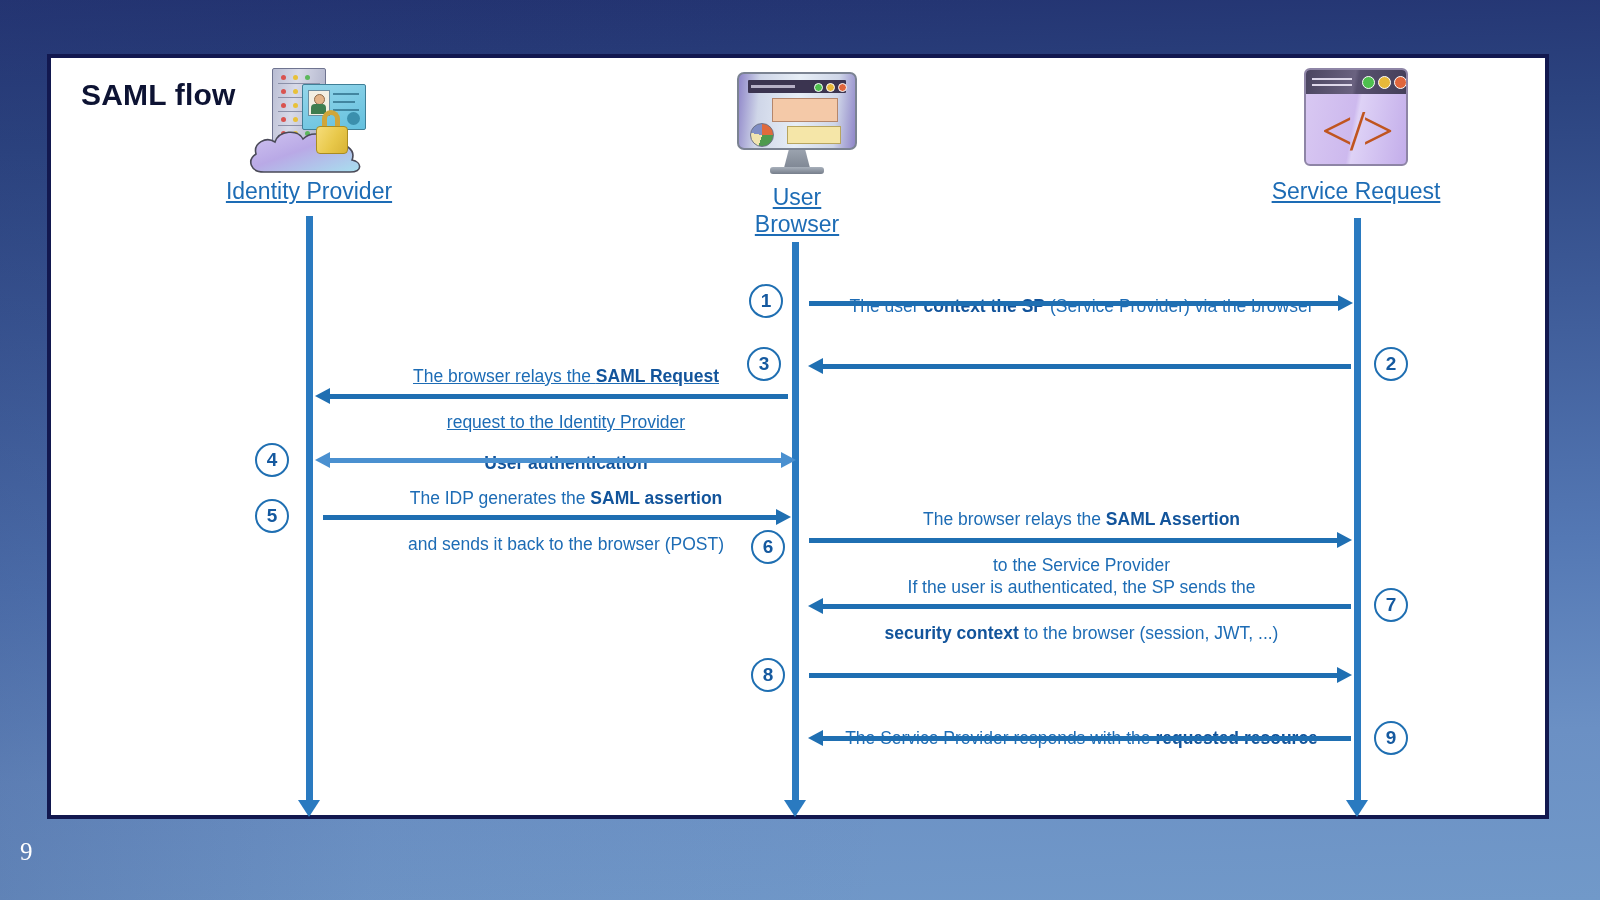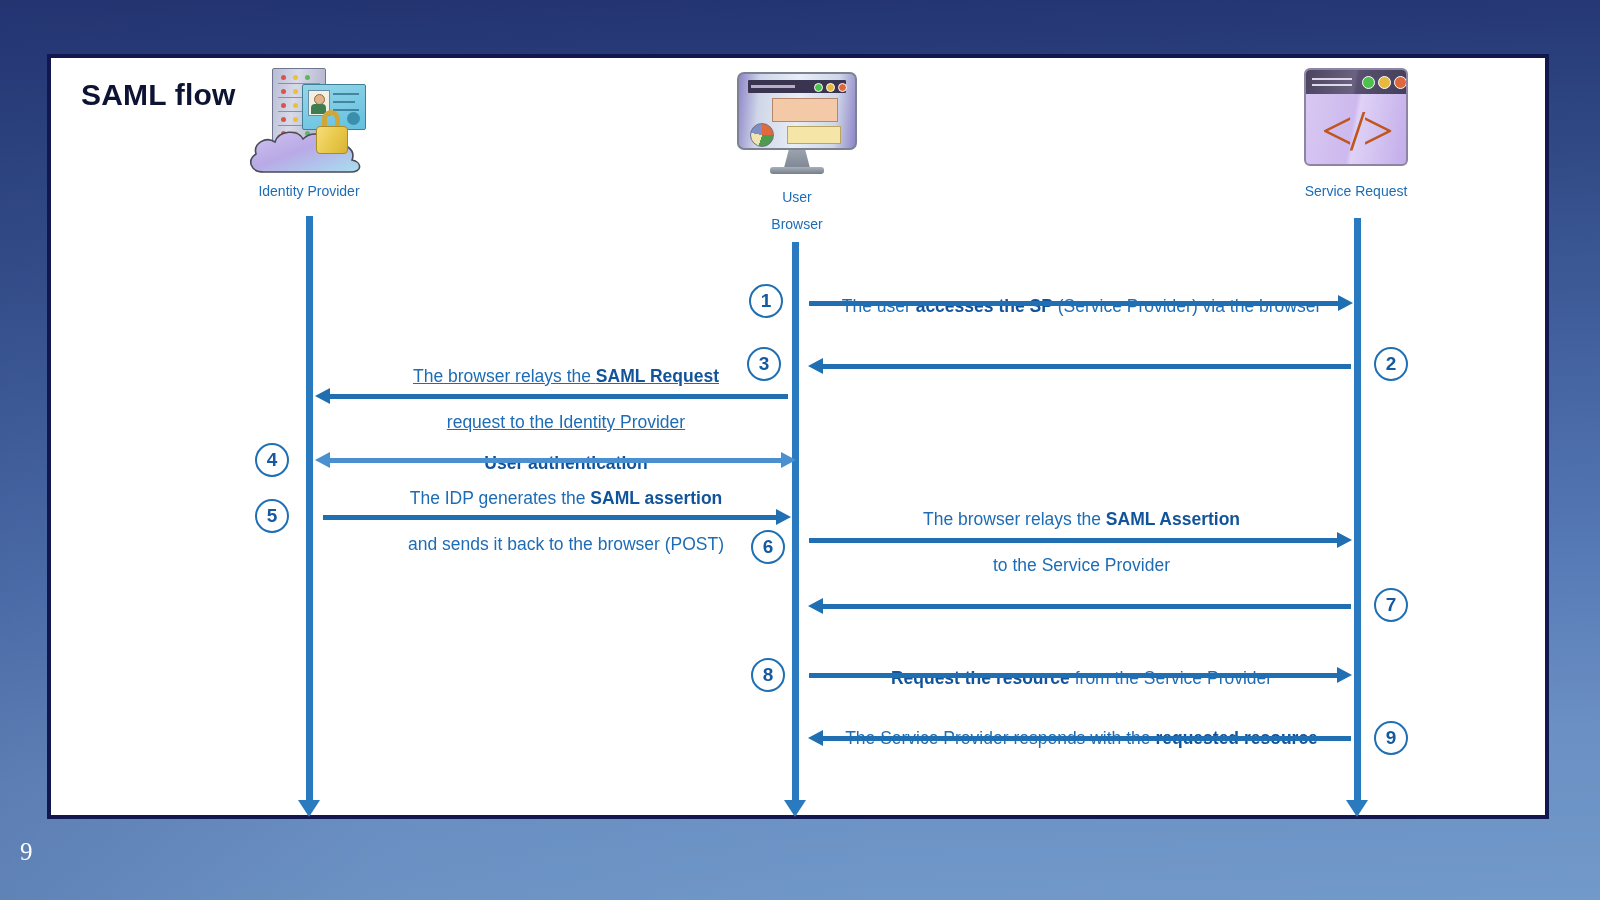--- a/index.html
+++ b/index.html
@@ -67,24 +67,25 @@
   }
 
   
   .actor {
     position: absolute;
     text-align: center;
     width: 260px;
   }
   .actor-label {
     color: #1d6cb5;
-    font-size: 14px;
+    font-size: 23px;
     line-height: 27px;
     margin-top: 4px;
     white-space: pre-line;
+    text-decoration: underline;
   }
   .actor-icon {
     width: 130px;
     height: 108px;
     margin: 0 auto;
     position: relative;
   }
 
   
   .idp-server {
@@ -454,21 +455,21 @@
     <div class="lifeline" style="left:255px; top:158px; height:585px;"></div>
     <div class="lifeline-head" style="left:247px; top:742px;"></div>
 
     <div class="lifeline" style="left:741px; top:184px; height:559px;"></div>
     <div class="lifeline-head" style="left:733px; top:742px;"></div>
 
     <div class="lifeline" style="left:1303px; top:160px; height:583px;"></div>
     <div class="lifeline-head" style="left:1295px; top:742px;"></div>
 
     <div class="msg-text" style="left:758px; top:214px; width:545px;">
-      <span>The user </span><b>accesses the SP</b><span> (Service Provider) via the browser</span>
+      <span>The user </span><b>context the SP</b><span> (Service Provider) via the browser</span>
     </div>
     <div class="arrow" style="left:758px; top:243px; width:531px;">
       <span class="hd right"></span>
     </div>
     <div class="step" style="left:698px; top:226px;">1</div>
 
     <div class="arrow" style="left:770px; top:306px; width:530px;">
       <span class="hd left"></span>
     </div>
     <div class="step" style="left:1323px; top:289px;">2</div>
@@ -502,28 +503,29 @@
 
     <div class="msg-text" style="left:758px; top:427px; width:545px;">
       <span>The browser relays the </span><b>SAML Assertion</b><br>
       <span>to the Service Provider</span>
     </div>
     <div class="arrow" style="left:758px; top:480px; width:530px;">
       <span class="hd right"></span>
     </div>
     <div class="step" style="left:700px; top:472px;">6</div>
 
+    <div class="msg-text" style="left:758px; top:495px; width:545px;">
+      <span>If the user is authenticated, the SP sends the</span><br>
+      <b>security context</b><span> to the browser (session, JWT, ...)</span>
+    </div>
     <div class="arrow" style="left:770px; top:546px; width:530px;">
       <span class="hd left"></span>
     </div>
     <div class="step" style="left:1323px; top:530px;">7</div>
 
-    <div class="msg-text" style="left:758px; top:586px; width:545px;">
-      <b>Request the resource</b><span> from the Service Provider</span>
-    </div>
     <div class="arrow" style="left:758px; top:615px; width:530px;">
       <span class="hd right"></span>
     </div>
     <div class="step" style="left:700px; top:600px;">8</div>
 
     <div class="msg-text" style="left:758px; top:646px; width:545px;">
       <span>The Service Provider responds with the </span><b>requested resource</b>
     </div>
     <div class="arrow" style="left:770px; top:678px; width:530px;">
       <span class="hd left"></span>

